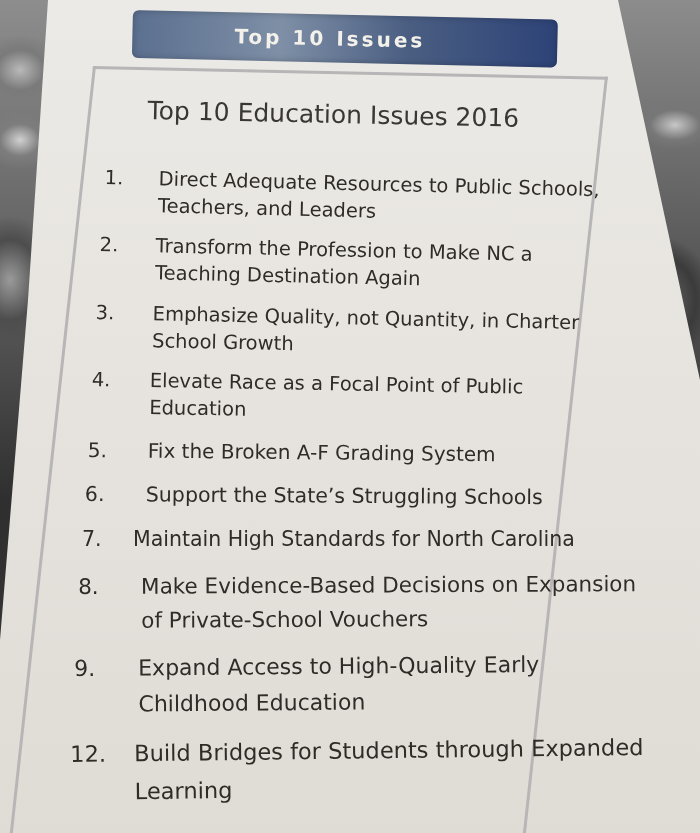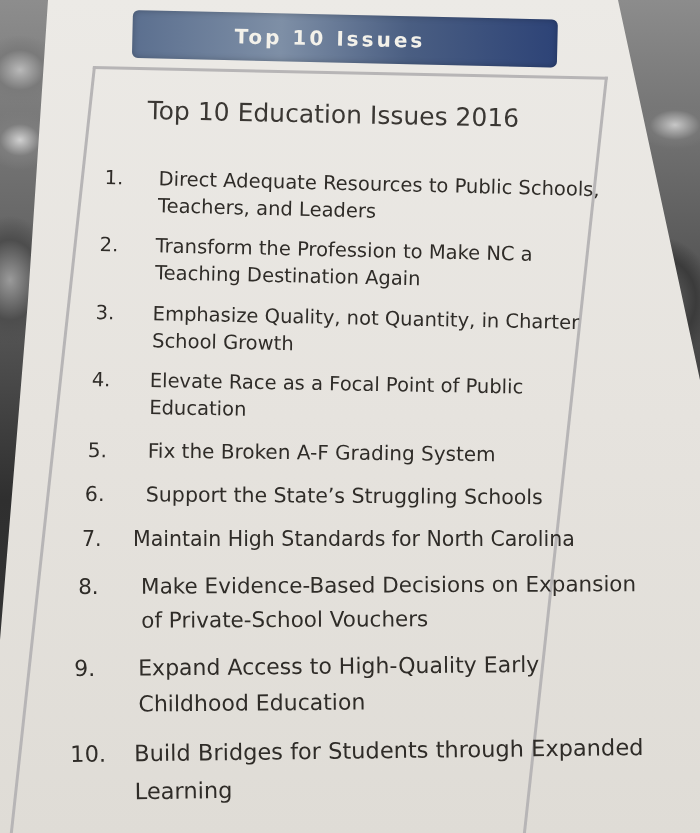--- a/index.html
+++ b/index.html
@@ -190,20 +190,20 @@
 
     <div class="item" style="left:74px; top:651px; transform: rotate(-0.5deg); font-size:22px; line-height:36px;">
       <span class="num">9.</span>
       <span class="txt" style="left:64px;">
         <span>Expand Access to High-Quality Early</span>
         <span>Childhood Education</span>
       </span>
     </div>
 
     <div class="item" style="left:70px; top:735px; transform: rotate(-0.7deg); font-size:22.5px; line-height:38px;">
-      <span class="num">10.</span>
+      <span class="num">12.</span>
       <span class="txt" style="left:64px;">
         <span>Build Bridges for Students through Expanded</span>
         <span>Learning</span>
       </span>
     </div>
   </div>
 </div>
 
 </body></html>

